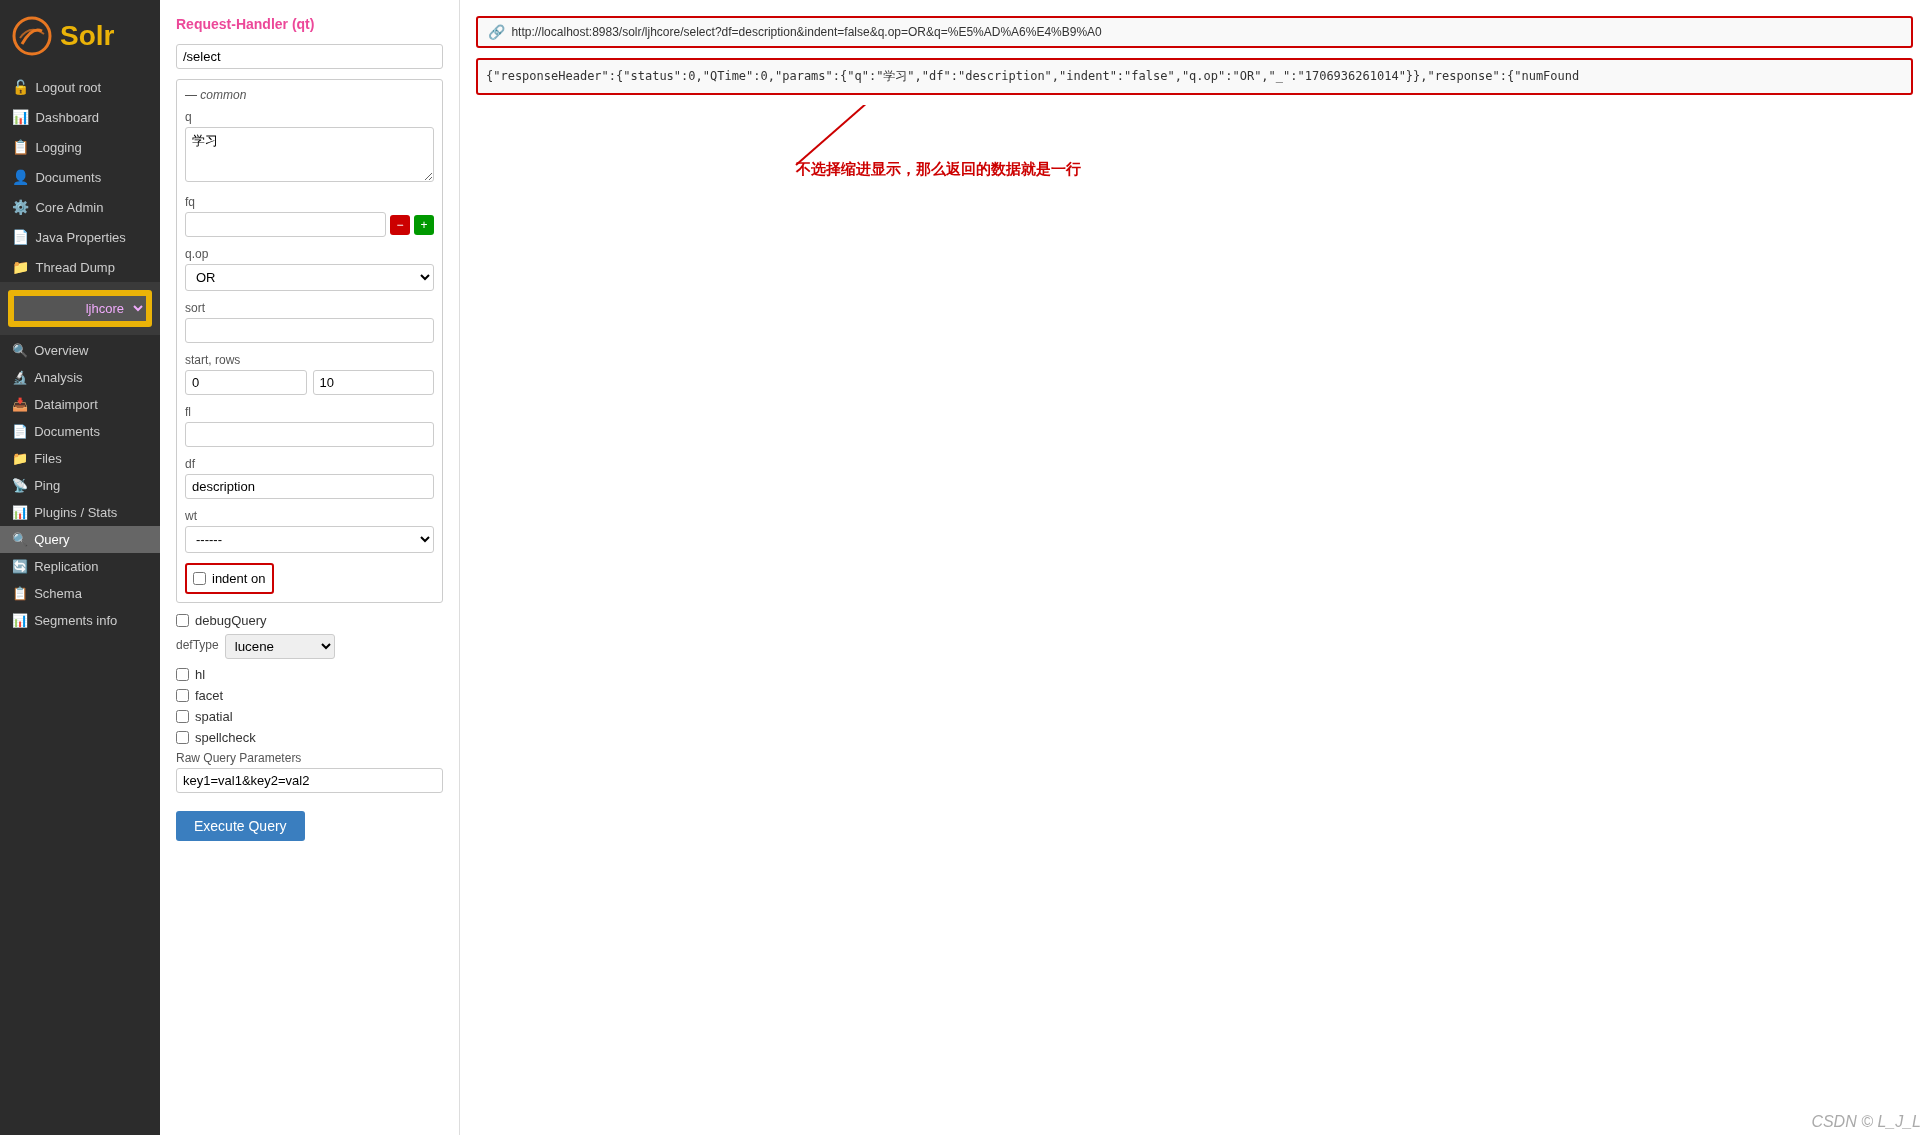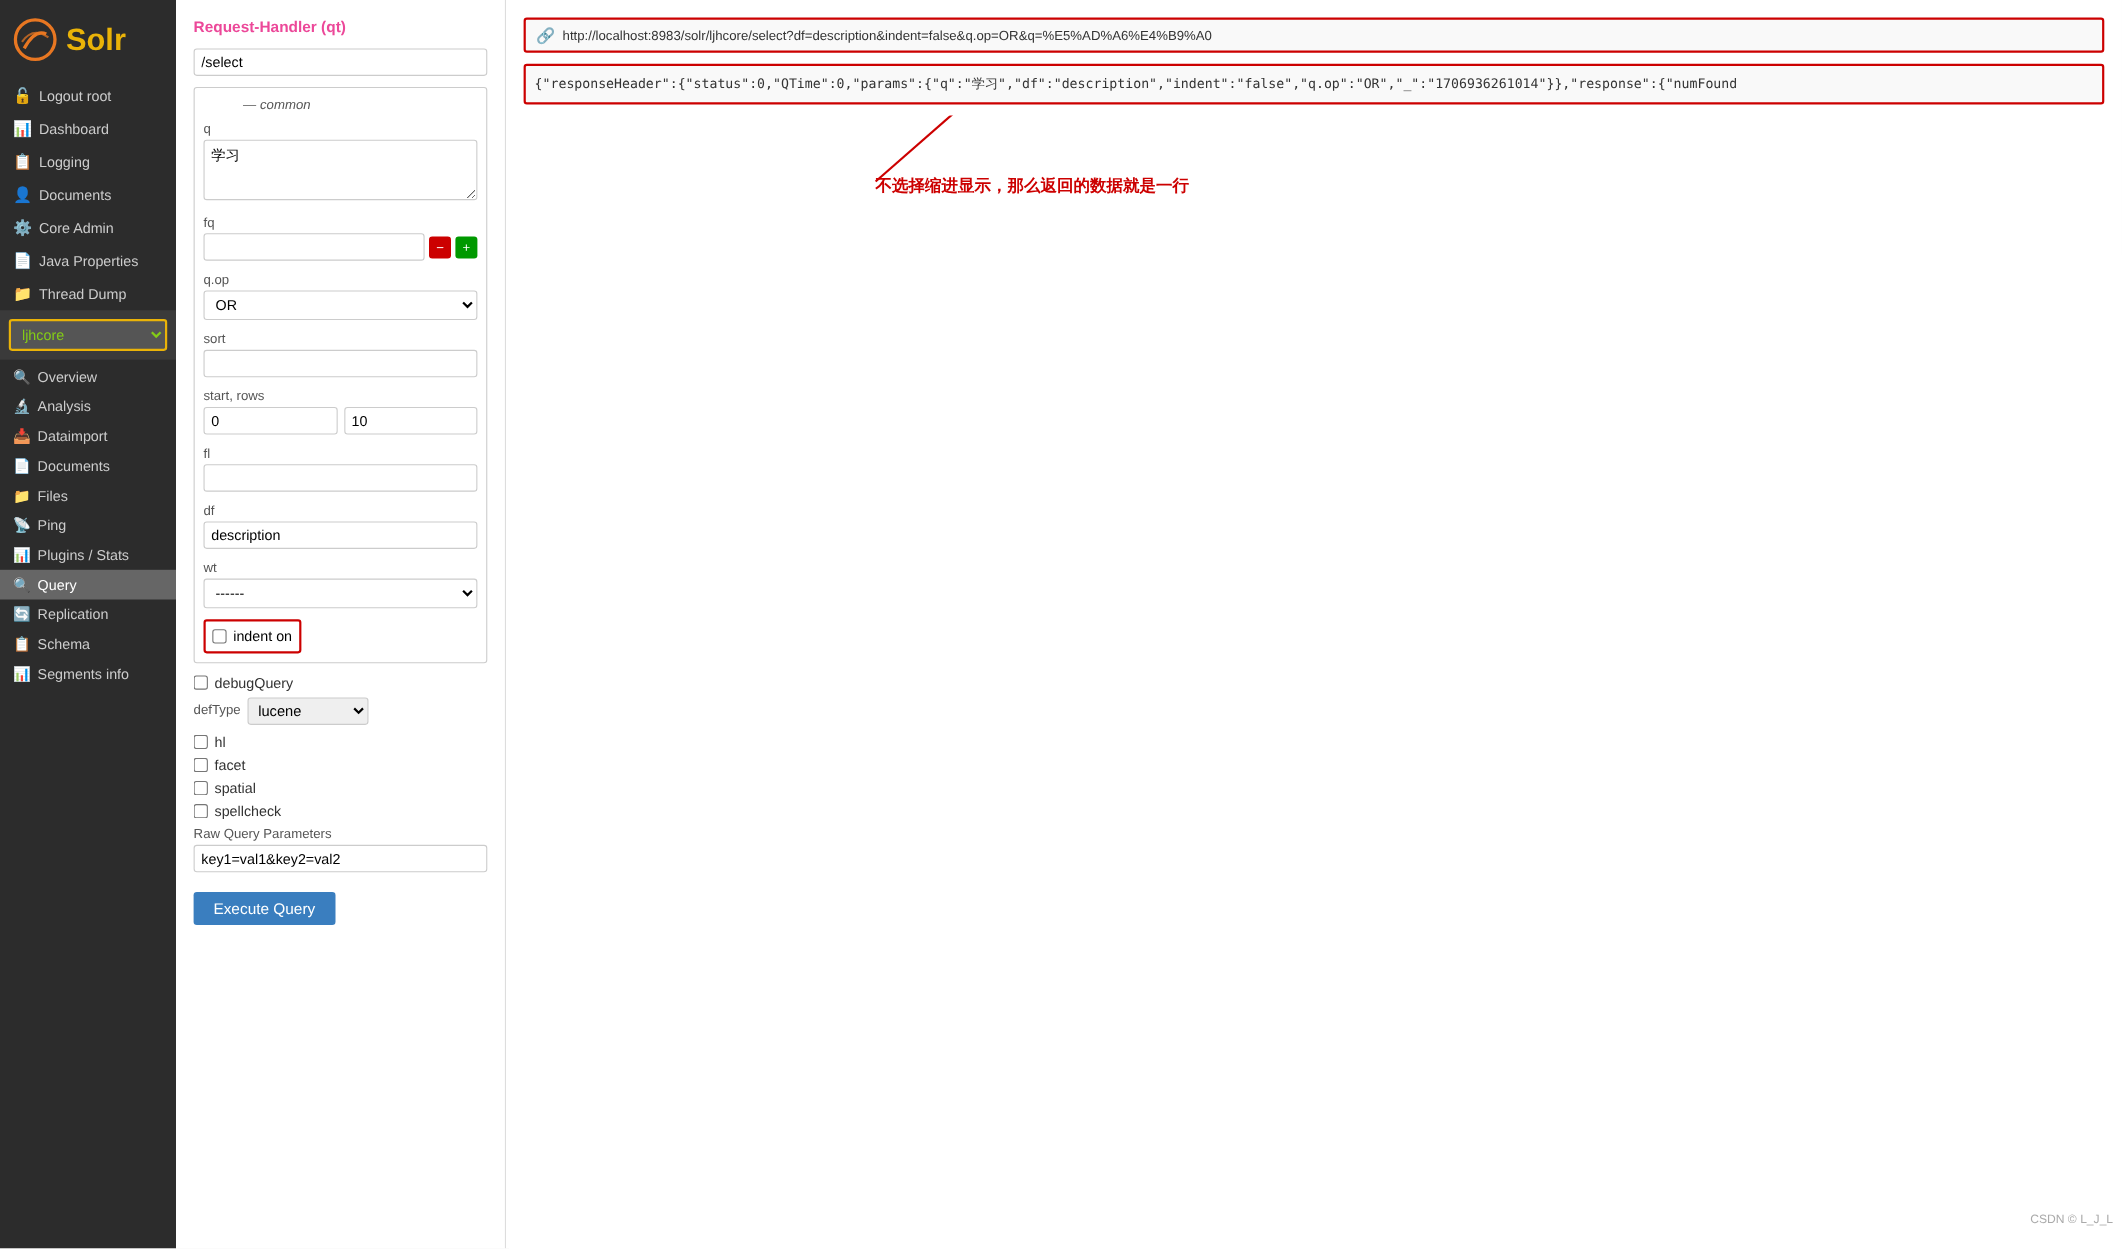--- a/index.html
+++ b/index.html
@@ -45,25 +45,26 @@
     .sidebar-icon { font-size: 14px; }
 
     .core-selector-area {
       padding: 8px 8px;
       background: #3a3a3a;
     }
     .core-select {
       width: 100%;
       padding: 4px 6px;
       background: #555;
-      color: #84cc16;
-      border: 2px solid #eab308;
+      color: #f0abfc;
+      border: 6px solid #eab308;
       border-radius: 3px;
       font-size: 13px;
       cursor: pointer;
+      text-align: right;
     }
 
     .core-nav-items { display: flex; flex-direction: column; margin-top: 2px; }
     .core-nav-item {
       display: flex;
       align-items: center;
       gap: 6px;
       padding: 6px 12px;
       cursor: pointer;
       color: #ccc;
@@ -139,21 +140,20 @@
       border: 1px solid #ccc;
       border-radius: 3px;
       padding: 8px;
       margin-bottom: 10px;
     }
     .common-header {
       font-size: 12px;
       color: #555;
       margin-bottom: 8px;
       font-style: italic;
-      margin-left: 36px;
     }
 
     .fq-row { display: flex; align-items: center; gap: 4px; }
     .fq-input { flex: 1; }
     .btn-remove { background: #c00; color: #fff; border: none; border-radius: 3px; width: 20px; height: 20px; cursor: pointer; font-size: 12px; }
     .btn-add { background: #090; color: #fff; border: none; border-radius: 3px; width: 20px; height: 20px; cursor: pointer; font-size: 12px; }
 
     .start-rows { display: flex; gap: 6px; }
     .start-rows .form-input { flex: 1; }
 
@@ -216,24 +216,25 @@
       color: #333;
       white-space: nowrap;
       overflow: hidden;
       text-overflow: ellipsis;
       max-height: 80px;
     }
 
     
     .watermark {
       position: fixed;
-      bottom: 20px;
+      bottom: 4px;
       right: 8px;
-      font-size: 11px;
+      font-size: 16px;
       color: #aaa;
+      font-style: italic;
     }
   </style>
 </head>
 <body>
 
 <div id="sidebar">
   <div id="logo-area">
     <svg class="solr-logo-icon" viewBox="0 0 40 40">
       <circle cx="20" cy="20" r="18" fill="none" stroke="#e87722" stroke-width="3"></circle>
       <path d="M10 28 Q20 10 30 15" stroke="#e87722" stroke-width="3" fill="none"></path>

